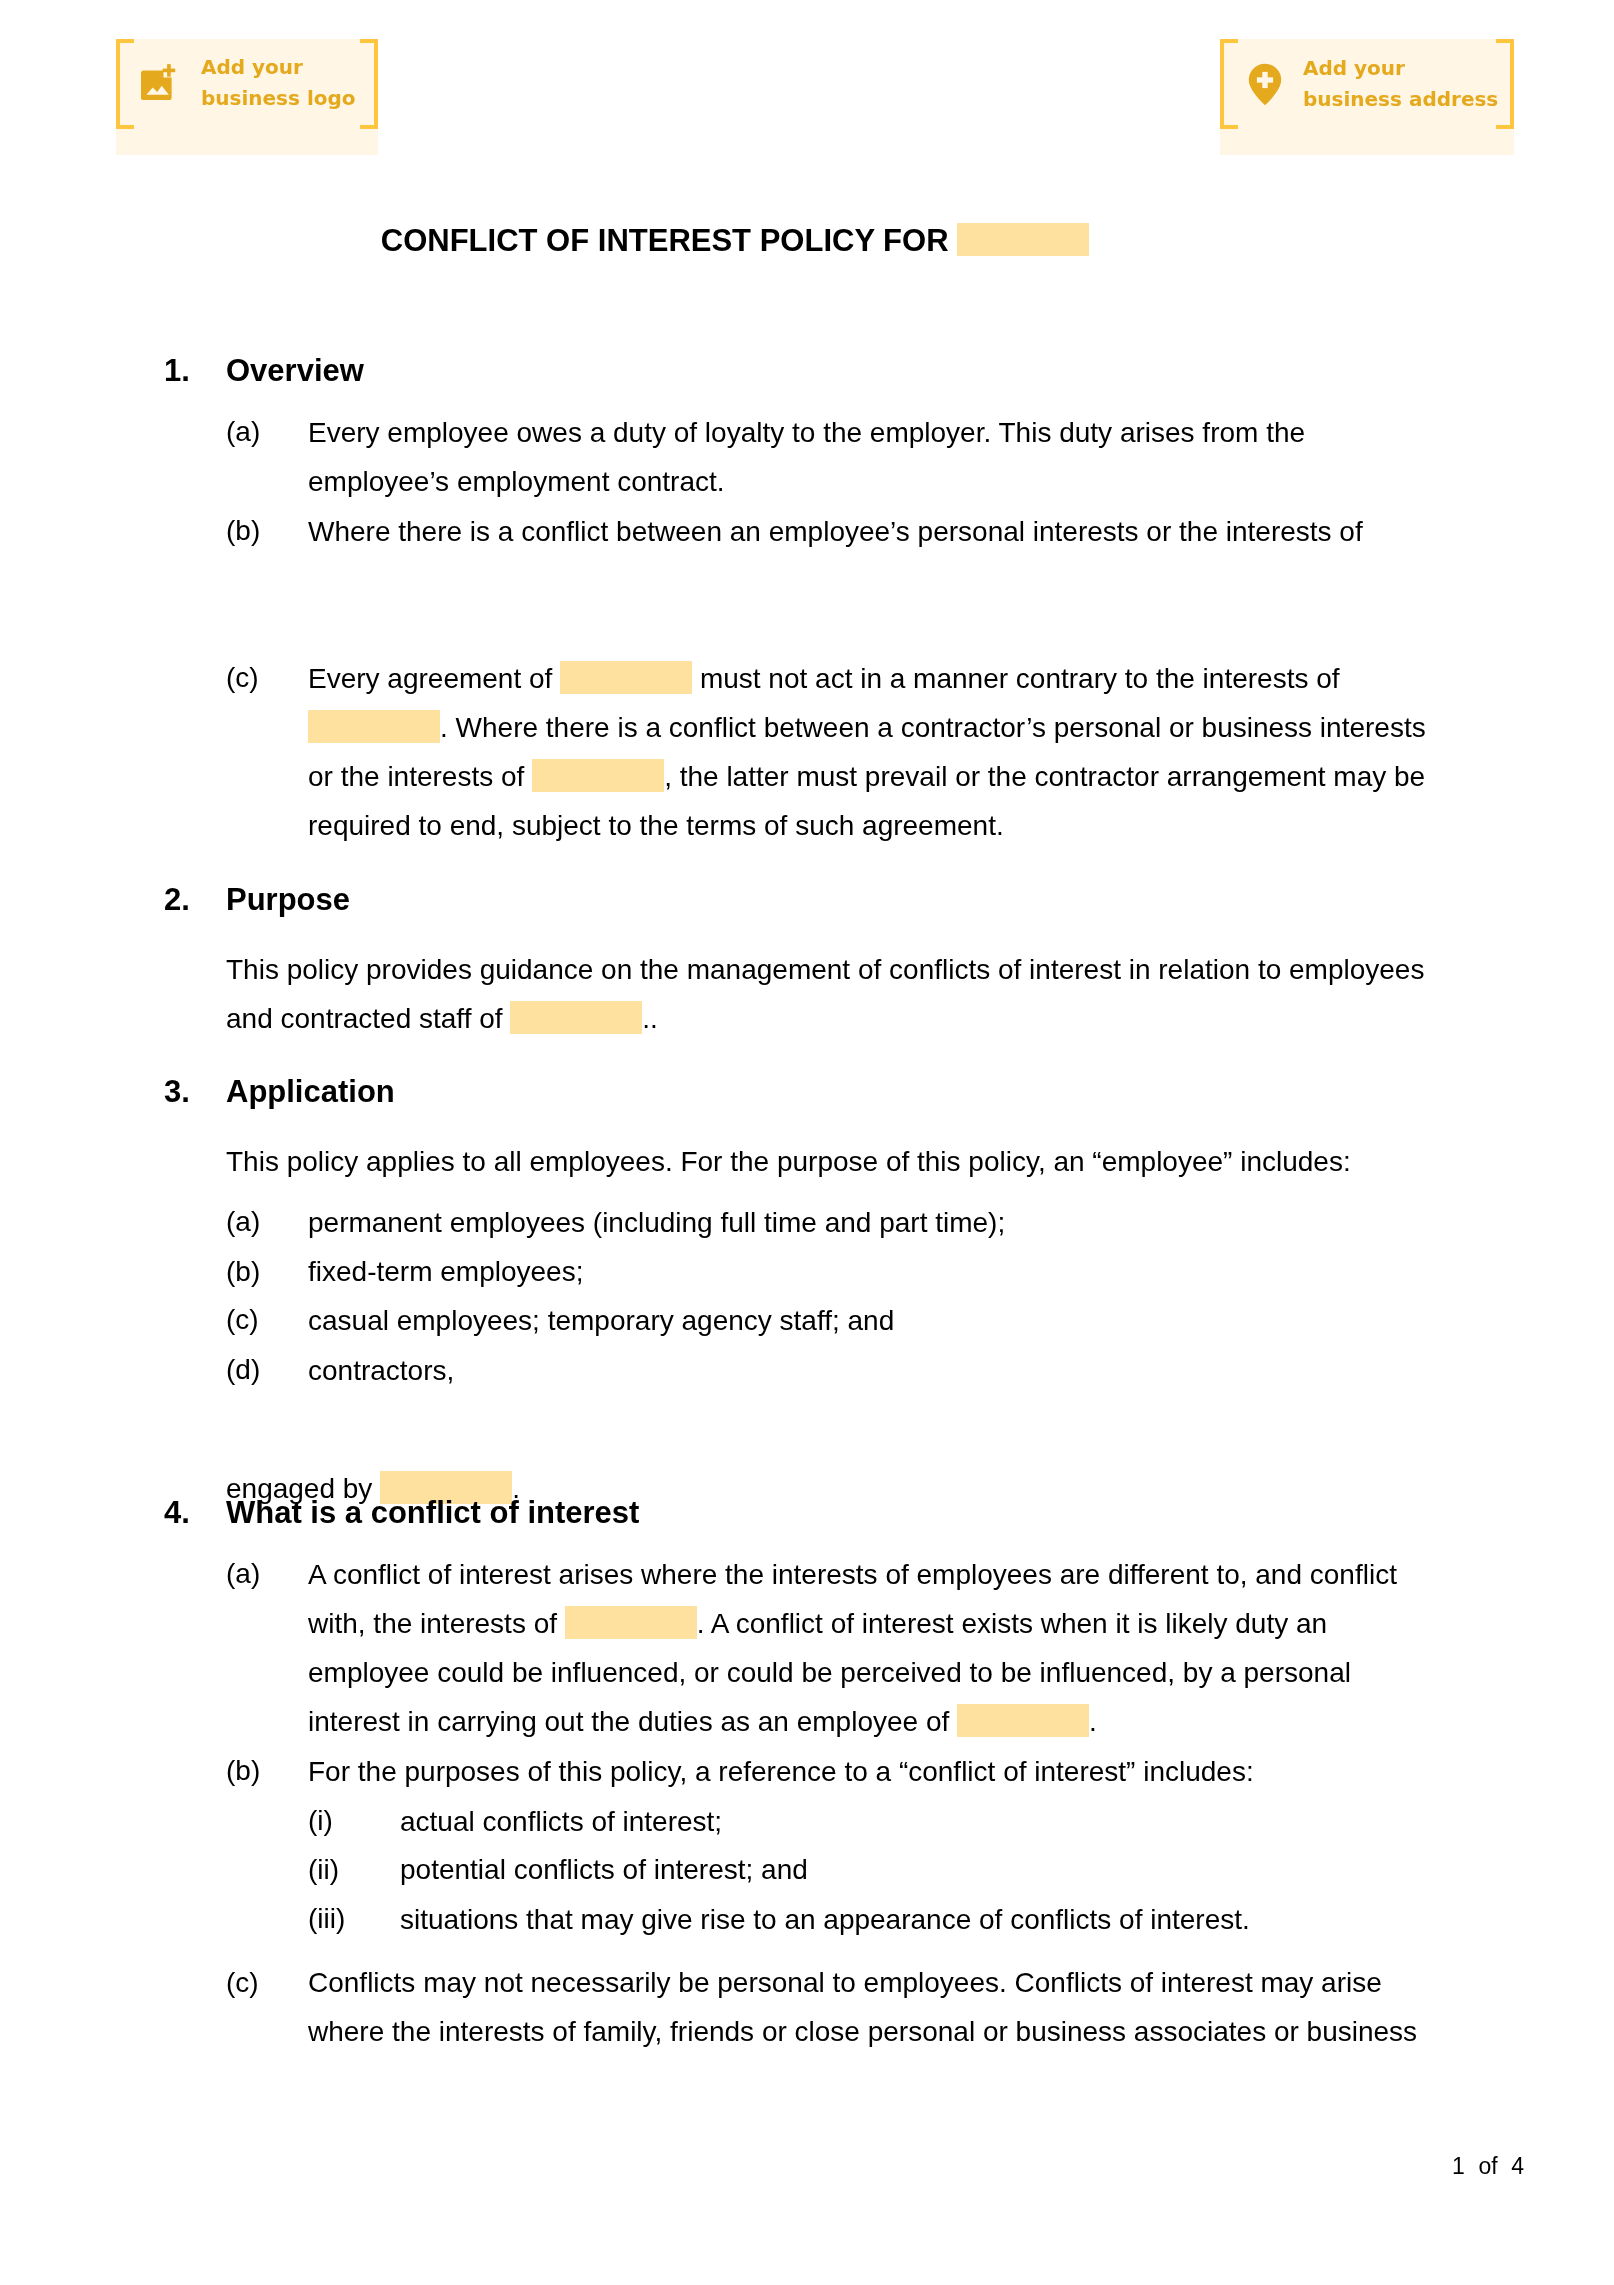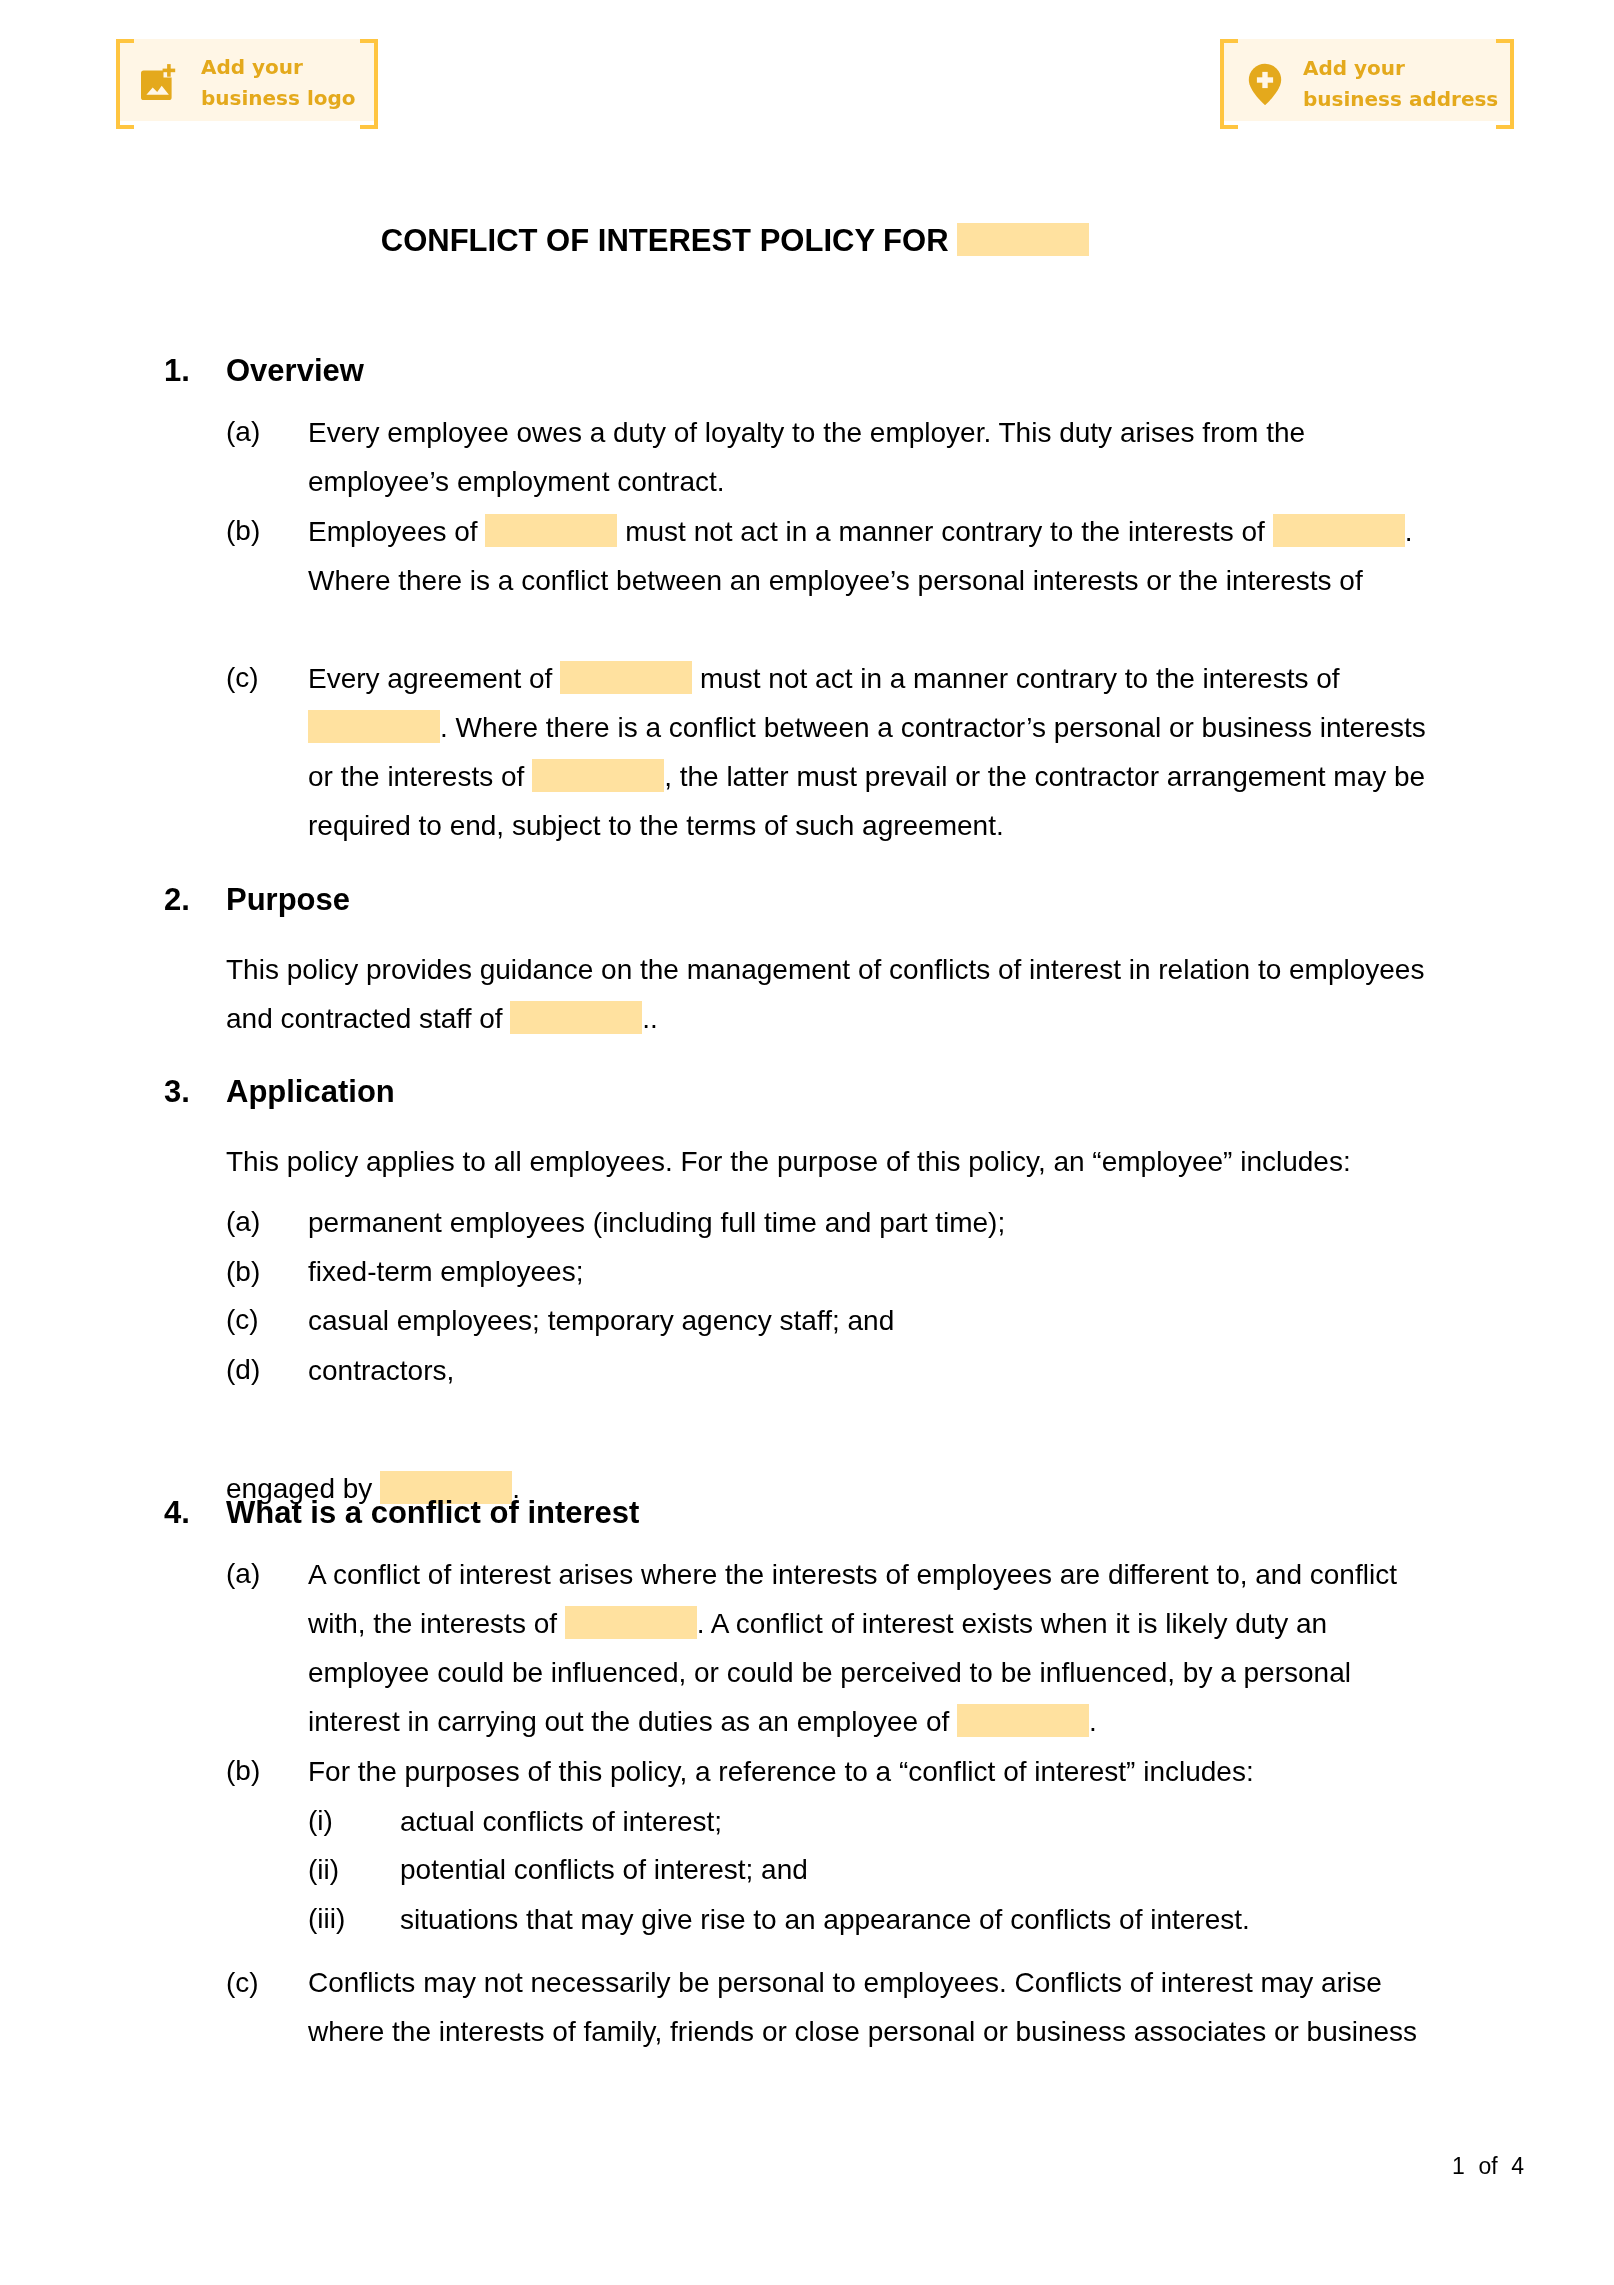--- a/index.html
+++ b/index.html
@@ -1,19 +1,19 @@
 <!DOCTYPE html>
 <html style="font-size:14.5px"><head>
 <meta charset="utf-8">
 <style>
   html, body { margin:0; padding:0; background:#ffffff; }
   body { width:1615px; height:2285px; position:relative; overflow:hidden;
          font-family:"Liberation Sans", sans-serif; color:#000; }
   .ph { display:inline-block; width:132px; height:33px; background:#ffe19f; vertical-align:-6.3px; }
-  .brand-box { position:absolute; top:39px; height:82px; background:#fff6e6; box-sizing:border-box;padding-left:24px; }
+  .brand-box { position:absolute; top:39px; height:116px; background:#fff6e6; box-sizing:border-box;padding-left:24px; }
   .brand-box .corner { position:absolute; width:18px; height:90px; top:0; border:4.5px solid #ffc540; box-sizing:border-box; }
   .brand-box .corner.l { left:0; border-right:none; }
   .brand-box .corner.r { right:0; border-left:none; }
   .brand-box .lbl { position:absolute; font-family:"DejaVu Sans", sans-serif; font-weight:bold; color:#e4a91c; font-size:20px; line-height:31px; }
   #logo-box { left:116px; width:262px; }
   #addr-box { left:1220px; width:294px; }
   #logo-box .lbl { left:85px; top:12.7px; }
   #addr-box .lbl { left:83px; top:13.6px; }
   .brand-icon { position:absolute; }
   #doc-title { position:absolute; top:223px; left:0; width:1470px; text-align:center; font-weight:bold; font-size:31px; }
@@ -67,21 +67,20 @@
 </div>
 
 <span class="lab" style="left:226px;top:416px">(a)</span>
 <div class="p" style="left:308px;top:408px">
   <div>Every employee owes a duty of loyalty to the employer. This duty arises from the</div>
   <div>employee’s employment contract.</div>
 </div>
 
 <span class="lab" style="left:226px;top:515px">(b)</span>
 <div class="p" style="left:308px;top:507px">
-  <div><span>Employees of</span> <span class="ph"></span> <span>must not act in a manner contrary to the interests of</span> <span class="ph"></span><span>.</span></div>
   <div>Where there is a conflict between an employee’s personal interests or the interests of</div>
 </div>
 
 <span class="lab" style="left:226px;top:662px">(c)</span>
 <div class="p" style="left:308px;top:654px">
   <div><span>Every agreement of</span> <span class="ph"></span> <span>must not act in a manner contrary to the interests of</span></div>
   <div><span class="ph"></span><span>. Where there is a conflict between a contractor’s personal or business interests</span></div>
   <div><span>or the interests of</span> <span class="ph"></span><span>, the latter must prevail or the contractor arrangement may be</span></div>
   <div>required to end, subject to the terms of such agreement.</div>
 </div>

